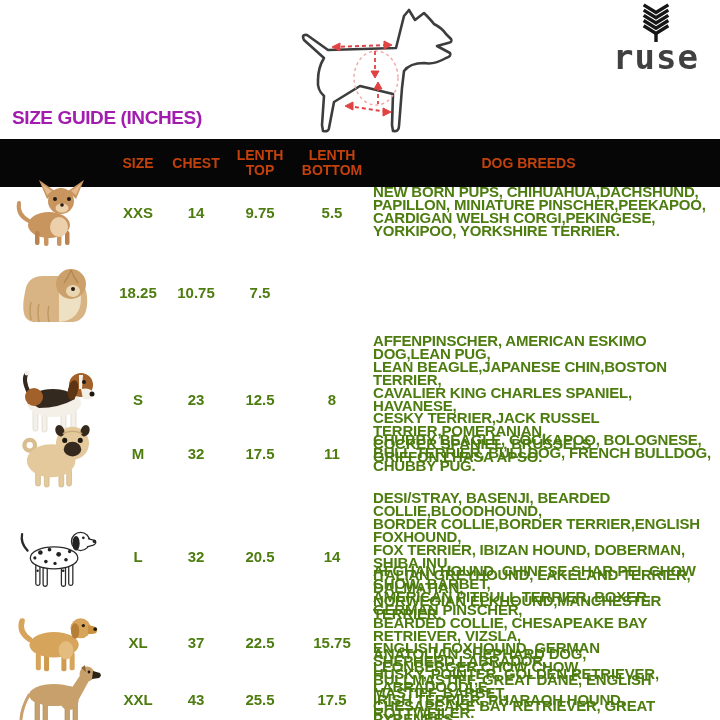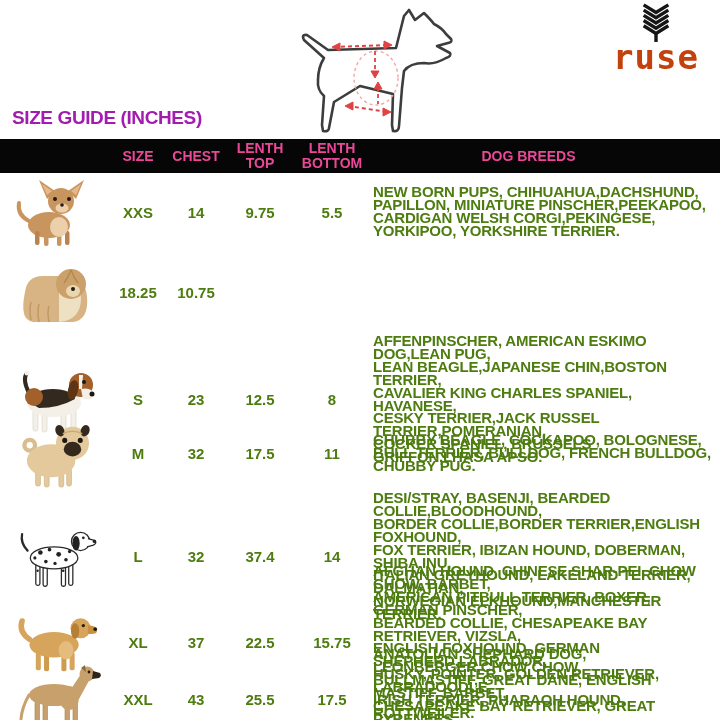--- a/index.html
+++ b/index.html
@@ -5,29 +5,29 @@
   html,body{margin:0;padding:0;}
   body{
     width:720px;height:720px;position:relative;background:#ffffff;
     font-family:"Liberation Sans",sans-serif;color:#000;overflow:hidden;
   }
   .abs{position:absolute;}
   
   .logo-block{left:596px;top:2px;width:120px;display:flex;flex-direction:column;align-items:center;}
   .logo-text{
     font-family:"DejaVu Sans Mono",monospace;font-weight:bold;font-size:34px;
-    letter-spacing:1px;line-height:34px;color:#c2410c;margin-top:-2px;
+    letter-spacing:1px;line-height:34px;color:#404040;margin-top:-2px;
   }
   .page-title{
     left:12px;top:107px;font-size:19px;font-weight:bold;letter-spacing:-0.4px;color:#a21caf;
   }
   
   .cols{display:grid;grid-template-columns:110px 56px 60px 68px 76px 1fr;width:720px;}
   
-  .thead{top:139px;left:0;height:34px;background:#060606;color:#ec4899;}
+  .thead{top:139px;left:0;height:48px;background:#060606;color:#c2410c;}
   .thead .cell{
     display:flex;align-items:center;justify-content:center;
     font-weight:bold;font-size:14px;line-height:15px;text-align:center;white-space:pre-line;
   }
   .thead .breeds-h{padding-right:33px;}
   
   .row{left:0;}
   .row .cell{
     display:flex;align-items:center;justify-content:center;
     font-weight:bold;font-size:15px;color:#4d7c0f;
@@ -124,20 +124,21 @@
       <path d="M50,64 Q72,62 72,40 Q72,28 58,25 L50,27 Z" fill="#eee0c2"></path>
       <path d="M22,62 Q20,52 22,44 M30,64 Q28,54 30,46 M40,64 Q38,54 40,48" stroke="#c09a63" stroke-width="1.5" fill="none"></path>
       <circle cx="62" cy="26" r="15" fill="#cba06a"></circle>
       <path d="M62,12 Q59,20 55,25 M62,12 Q65,20 69,25" stroke="#b3894f" stroke-width="1.5" fill="none"></path>
       <ellipse cx="64" cy="33" rx="7" ry="6" fill="#e9d7b2"></ellipse>
       <circle cx="64" cy="31" r="2" fill="#241a12"></circle>
     </svg>
   </div>
   <div class="cell">18.25</div>
   <div class="cell">10.75</div>
+  <div class="cell">7.5</div>
 </div>
 
 <div class="abs cols row" style="top:335px;height:80px;">
   <div class="cell dog-cell">
     <svg width="92" height="72" viewBox="0 0 92 70">
       <rect x="24" y="44" width="5" height="22" rx="2" fill="#f4f0e7" stroke="#d8d2c4" stroke-width="0.6"></rect>
       <rect x="33" y="45" width="5" height="22" rx="2" fill="#f4f0e7" stroke="#d8d2c4" stroke-width="0.6"></rect>
       <rect x="52" y="45" width="5" height="22" rx="2" fill="#f4f0e7" stroke="#d8d2c4" stroke-width="0.6"></rect>
       <rect x="62" y="44" width="5" height="22" rx="2" fill="#f4f0e7" stroke="#d8d2c4" stroke-width="0.6"></rect>
       <path d="M20,28 Q13,14 18,8" stroke="#33291f" stroke-width="4" fill="none" stroke-linecap="round"></path>
@@ -214,21 +215,21 @@
           <circle cx="62" cy="29" r="1.8"></circle>
         <circle cx="24" cy="36" r="1.7"></circle>
           <circle cx="46" cy="42" r="1.8"></circle>
           <circle cx="27" cy="50" r="1.3"></circle>
         <circle cx="55" cy="50" r="1.4"></circle>
       </g>
     </svg>
   </div>
   <div class="cell">L</div>
   <div class="cell">32</div>
-  <div class="cell">37.4</div>
+  <div class="cell">20.5</div>
   <div class="cell">14</div>
   <div class="cell breeds">DESI/STRAY, BASENJI, BEARDED COLLIE,BLOODHOUND,
 BORDER COLLIE,BORDER TERRIER,ENGLISH FOXHOUND,
 FOX TERRIER, IBIZAN HOUND, DOBERMAN, SHIBA INU,
 ITALIAN GREYHOUND, LAKELAND TERRIER, DALMATIAN,
 NORWEGIAN ELKHOUND,MANCHESTER TERRIER.</div>
 </div>
 
 <div class="abs cols row" style="top:565px;height:83px;">
   <div class="cell dog-cell">

